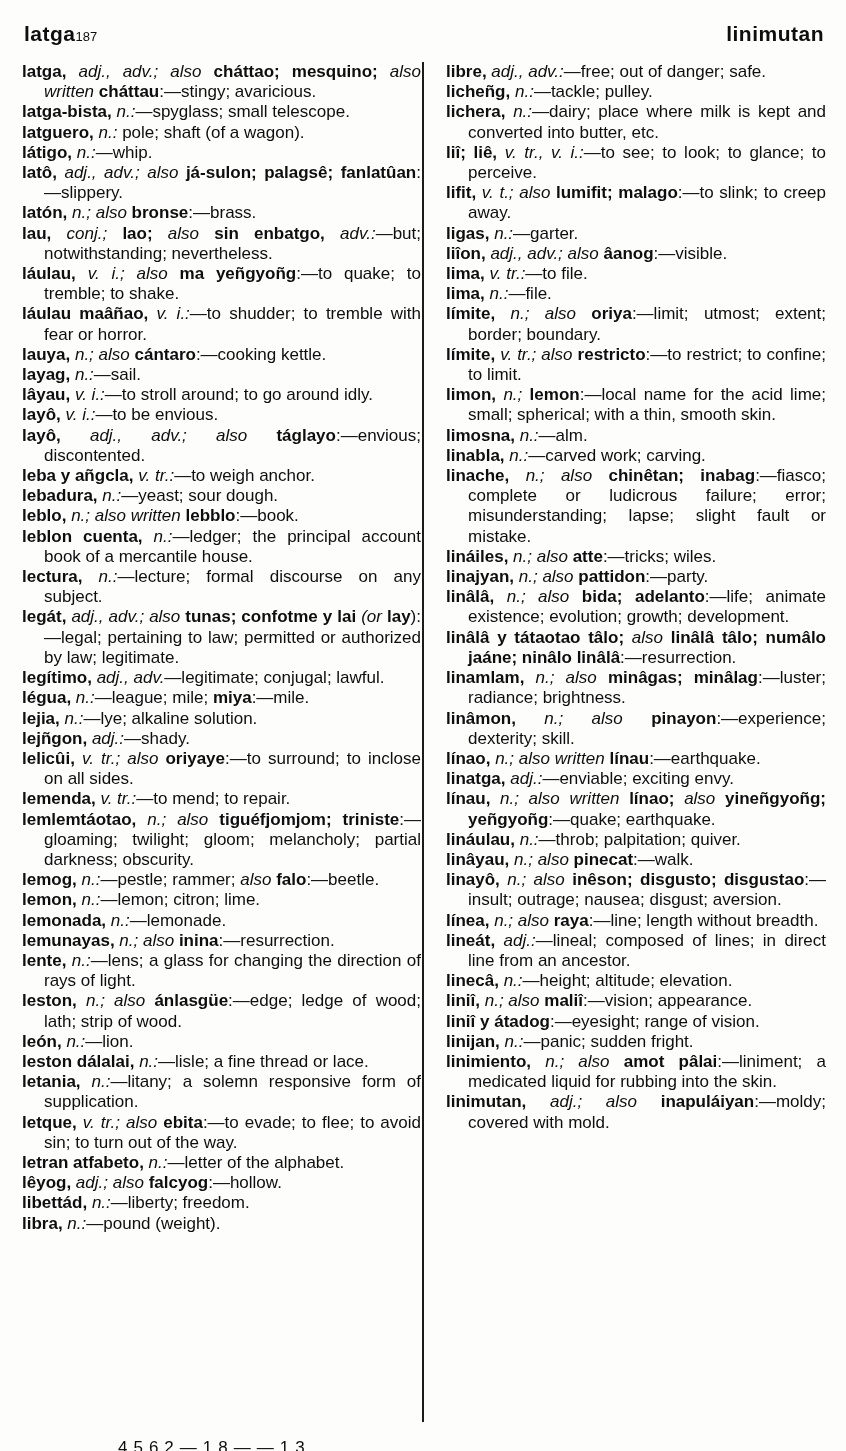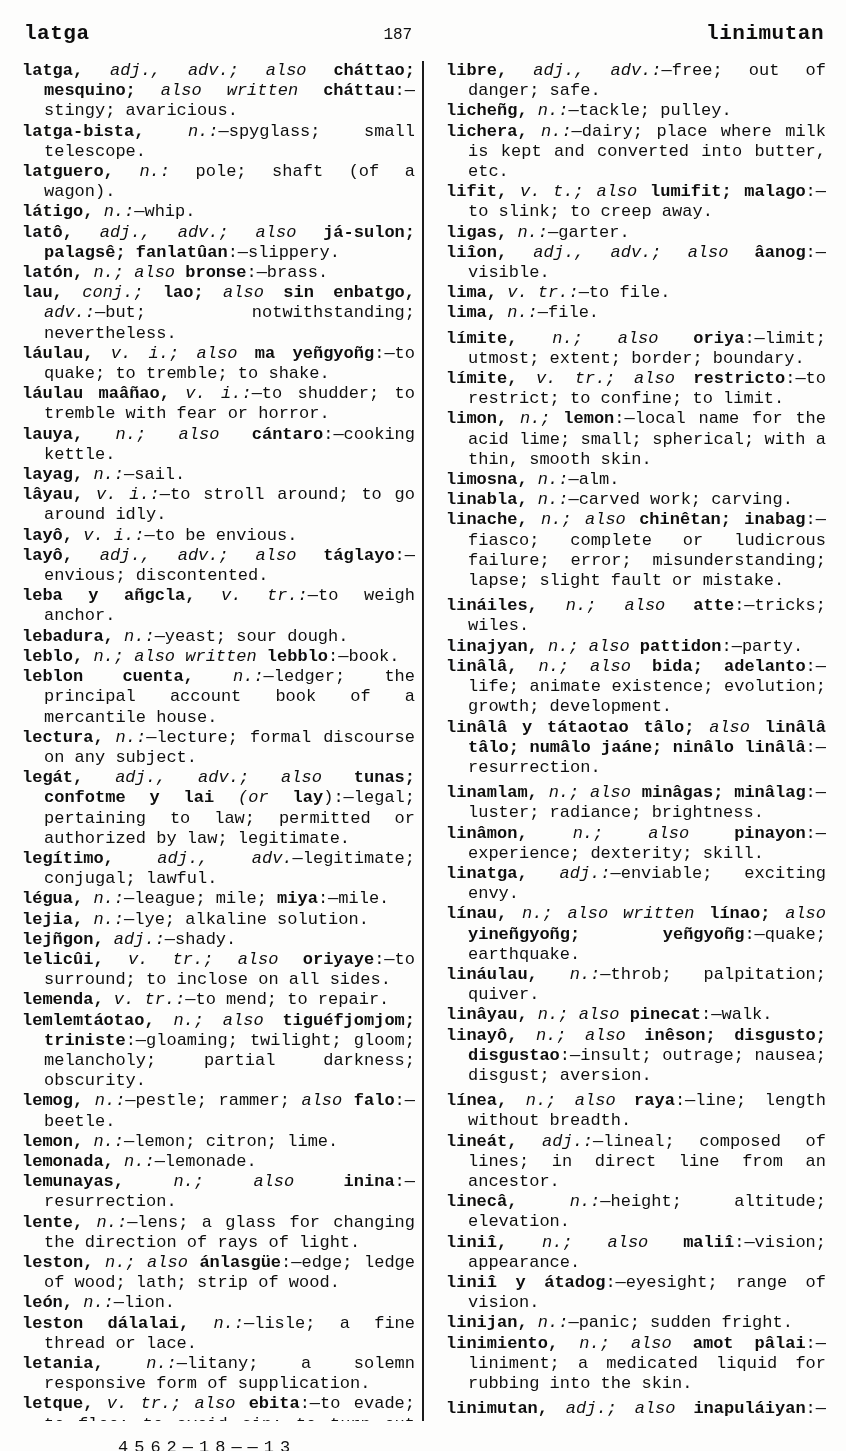--- a/index.html
+++ b/index.html
@@ -7,71 +7,70 @@
     padding: 0;
     background: #e8e8e4;
   }
   .page {
     position: relative;
     width: 846px;
     height: 1451px;
     margin: 0 auto;
     background: #fdfdfc;
     color: #0e0e0e;
-    font-family: Liberation Mono, monospace;
+    font-family: Liberation Sans, sans-serif;
     box-sizing: border-box;
     padding: 16px 20px 0 22px;
     overflow: hidden;
   }
   .header {
     display: flex;
     align-items: baseline;
     margin: 6px 2px 16px 2px;
   }
   .header .hw {
     font-weight: bold;
     font-size: 21px;
     letter-spacing: 0.5px;
   }
   .header .pagenum {
     flex: 1;
-    text-align: center;
-    font-size: 16px;
+    font-size: 13px;
   }
   .columns {
     display: flex;
     align-items: stretch;
     height: 1360px;
     overflow: hidden;
   }
   .col {
     font-size: 17px;
     line-height: 20.2px;
     text-align: justify;
   }
   .col-left {
     width: 400px;
-    padding-right: 7px;
+    padding-right: 1px;
     box-sizing: border-box;
   }
   .divider {
     width: 2px;
     background: #1b1b1b;
   }
   .col-right {
     flex: 1;
     padding-left: 22px;
     box-sizing: border-box;
   }
   .entry {
     margin: 0;
     padding-left: 22px;
     text-indent: -22px;
   }
-  .entry.gap { margin-top: 5px; }
+  .entry.gap { }
   .s-b { font-weight: 700; }
   .s-i { font-style: italic; }
   .s-n { font-weight: 400; }
   .footer {
     position: absolute;
     left: 118px;
     top: 1438px;
     font-size: 17px;
     letter-spacing: 6px;
     white-space: nowrap;
@@ -130,37 +129,39 @@
         <p class="entry"><span class="s-b">letran atfabeto, </span><span class="s-i">n.:</span><span class="s-n">—letter of the alphabet.</span></p>
         <p class="entry"><span class="s-b">lêyog, </span><span class="s-i">adj.; </span><span class="s-i">also </span><span class="s-b">falcyog</span><span class="s-n">:—hollow.</span></p>
         <p class="entry"><span class="s-b">libettád, </span><span class="s-i">n.:</span><span class="s-n">—liberty; freedom.</span></p>
         <p class="entry"><span class="s-b">libra, </span><span class="s-i">n.:</span><span class="s-n">—pound (weight).</span></p>
       </section>
     <div class="divider"></div>
     <section class="col col-right">
         <p class="entry"><span class="s-b">libre, </span><span class="s-i">adj., adv.:</span><span class="s-n">—free; out of danger; safe.</span></p>
         <p class="entry"><span class="s-b">licheñg, </span><span class="s-i">n.:</span><span class="s-n">—tackle; pulley.</span></p>
         <p class="entry"><span class="s-b">lichera, </span><span class="s-i">n.:</span><span class="s-n">—dairy; place where milk is kept and converted into butter, etc.</span></p>
+        <p class="entry"><span class="s-b">liî; liê, </span><span class="s-i">v. tr., v. i.:</span><span class="s-n">—to see; to look; to glance; to perceive.</span></p>
         <p class="entry"><span class="s-b">lifit, </span><span class="s-i">v. t.; </span><span class="s-i">also </span><span class="s-b">lumifit; malago</span><span class="s-n">:—to slink; to creep away.</span></p>
         <p class="entry"><span class="s-b">ligas, </span><span class="s-i">n.:</span><span class="s-n">—garter.</span></p>
         <p class="entry"><span class="s-b">liîon, </span><span class="s-i">adj., adv.; </span><span class="s-i">also </span><span class="s-b">âanog</span><span class="s-n">:—visible.</span></p>
         <p class="entry"><span class="s-b">lima, </span><span class="s-i">v. tr.:</span><span class="s-n">—to file.</span></p>
         <p class="entry"><span class="s-b">lima, </span><span class="s-i">n.:</span><span class="s-n">—file.</span></p>
         <p class="entry gap"><span class="s-b">límite, </span><span class="s-i">n.; </span><span class="s-i">also </span><span class="s-b">oriya</span><span class="s-n">:—limit; utmost; extent; border; boundary.</span></p>
         <p class="entry"><span class="s-b">límite, </span><span class="s-i">v. tr.; </span><span class="s-i">also </span><span class="s-b">restricto</span><span class="s-n">:—to restrict; to confine; to limit.</span></p>
         <p class="entry"><span class="s-b">limon, </span><span class="s-i">n.; </span><span class="s-b">lemon</span><span class="s-n">:—local name for the acid lime; small; spherical; with a thin, smooth skin.</span></p>
         <p class="entry"><span class="s-b">limosna, </span><span class="s-i">n.:</span><span class="s-n">—alm.</span></p>
         <p class="entry"><span class="s-b">linabla, </span><span class="s-i">n.:</span><span class="s-n">—carved work; carving.</span></p>
         <p class="entry"><span class="s-b">linache, </span><span class="s-i">n.; </span><span class="s-i">also </span><span class="s-b">chinêtan; inabag</span><span class="s-n">:—fiasco; complete or ludicrous failure; error; misunderstanding; lapse; slight fault or mistake.</span></p>
         <p class="entry gap"><span class="s-b">lináiles, </span><span class="s-i">n.; </span><span class="s-i">also </span><span class="s-b">atte</span><span class="s-n">:—tricks; wiles.</span></p>
         <p class="entry"><span class="s-b">linajyan, </span><span class="s-i">n.; </span><span class="s-i">also </span><span class="s-b">pattidon</span><span class="s-n">:—party.</span></p>
         <p class="entry"><span class="s-b">linâlâ, </span><span class="s-i">n.; </span><span class="s-i">also </span><span class="s-b">bida; adelanto</span><span class="s-n">:—life; animate existence; evolution; growth; development.</span></p>
         <p class="entry"><span class="s-b">linâlâ y tátaotao tâlo; </span><span class="s-i">also </span><span class="s-b">linâlâ tâlo; numâlo jaáne; ninâlo linâlâ</span><span class="s-n">:—resurrection.</span></p>
         <p class="entry gap"><span class="s-b">linamlam, </span><span class="s-i">n.; </span><span class="s-i">also </span><span class="s-b">minâgas; minâlag</span><span class="s-n">:—luster; radiance; brightness.</span></p>
         <p class="entry"><span class="s-b">linâmon, </span><span class="s-i">n.; </span><span class="s-i">also </span><span class="s-b">pinayon</span><span class="s-n">:—experience; dexterity; skill.</span></p>
+        <p class="entry"><span class="s-b">línao, </span><span class="s-i">n.; </span><span class="s-i">also written </span><span class="s-b">línau</span><span class="s-n">:—earthquake.</span></p>
         <p class="entry"><span class="s-b">linatga, </span><span class="s-i">adj.:</span><span class="s-n">—enviable; exciting envy.</span></p>
         <p class="entry"><span class="s-b">línau, </span><span class="s-i">n.; </span><span class="s-i">also written </span><span class="s-b">línao; </span><span class="s-i">also </span><span class="s-b">yineñg­yoñg; yeñgyoñg</span><span class="s-n">:—quake; earthquake.</span></p>
         <p class="entry"><span class="s-b">lináulau, </span><span class="s-i">n.:</span><span class="s-n">—throb; palpitation; quiver.</span></p>
         <p class="entry"><span class="s-b">linâyau, </span><span class="s-i">n.; </span><span class="s-i">also </span><span class="s-b">pinecat</span><span class="s-n">:—walk.</span></p>
         <p class="entry"><span class="s-b">linayô, </span><span class="s-i">n.; </span><span class="s-i">also </span><span class="s-b">inêson; disgusto; disgustao</span><span class="s-n">:—insult; outrage; nausea; disgust; aversion.</span></p>
         <p class="entry gap"><span class="s-b">línea, </span><span class="s-i">n.; </span><span class="s-i">also </span><span class="s-b">raya</span><span class="s-n">:—line; length without breadth.</span></p>
         <p class="entry"><span class="s-b">lineát, </span><span class="s-i">adj.:</span><span class="s-n">—lineal; composed of lines; in direct line from an ancestor.</span></p>
         <p class="entry"><span class="s-b">linecâ, </span><span class="s-i">n.:</span><span class="s-n">—height; altitude; elevation.</span></p>
         <p class="entry"><span class="s-b">liniî, </span><span class="s-i">n.; </span><span class="s-i">also </span><span class="s-b">maliî</span><span class="s-n">:—vision; appearance.</span></p>
         <p class="entry"><span class="s-b">liniî y átadog</span><span class="s-n">:—eyesight; range of vision.</span></p>

